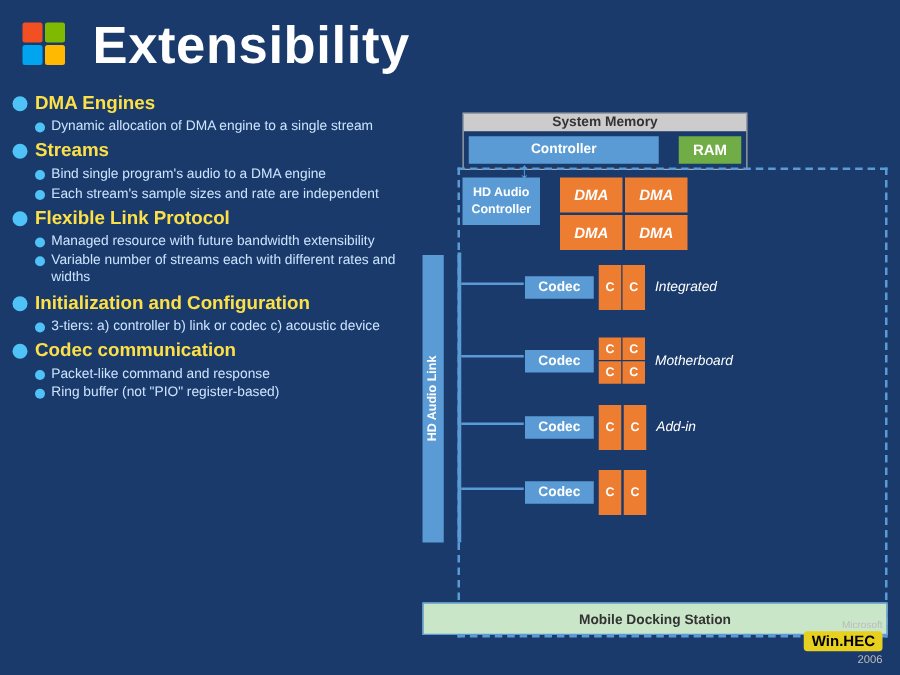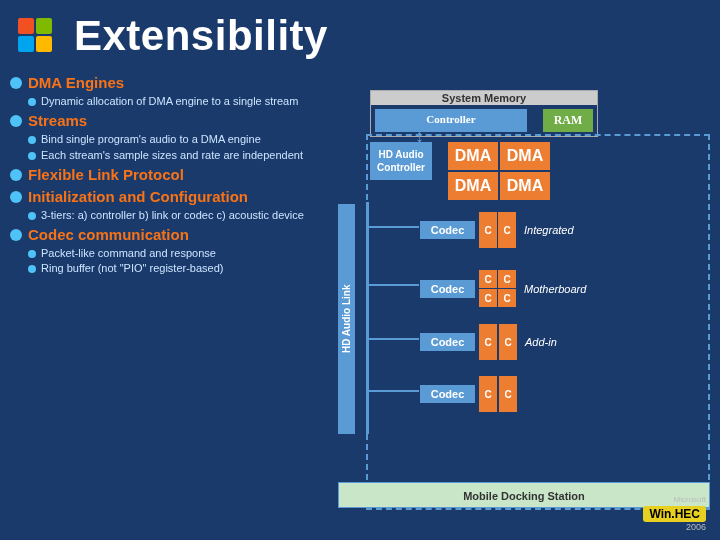--- a/index.html
+++ b/index.html
@@ -71,21 +71,21 @@
       height: 8px;
       border-radius: 50%;
       background: #4fc3f7;
       flex-shrink: 0;
       margin-top: 4px;
     }
 
     .bullet-label-main {
       font-size: 15px;
       font-weight: bold;
-      color: #f97316;
+      color: #fde047;
       line-height: 1.2;
     }
 
     .sub-bullets {
       margin-left: 18px;
       margin-bottom: 2px;
     }
 
     .sub-bullet {
       display: flex;
@@ -130,21 +130,20 @@
       font-weight: bold;
       text-align: center;
       padding: 1px 4px;
     }
 
     .sys-memory-inner {
       display: flex;
       gap: 16px;
       padding: 4px;
       background: transparent;
-      font-family: Liberation Serif, serif;
     }
 
     .controller-box {
       background: #5b9bd5;
       color: white;
       font-size: 11px;
       font-weight: bold;
       padding: 4px 8px;
       text-align: center;
       flex: 1;
@@ -182,25 +181,26 @@
       left: 118px;
       display: grid;
       grid-template-columns: 50px 50px;
       grid-template-rows: 28px 28px;
       gap: 2px;
     }
 
     .dma-cell {
       background: #ed7d31;
       color: white;
-      font-size: 16px;
+      font-size: 12px;
       font-weight: bold;
       display: flex;
       align-items: center;
       justify-content: center;
+      font-style: italic;
     }
 
     
     .hd-audio-link-label {
       position: absolute;
       top: 130px;
       left: 8px;
       background: #5b9bd5;
       color: white;
       font-size: 10px;
@@ -348,20 +348,30 @@
           <span class="sub-bullet-label">Each stream's sample sizes and rate are independent</span>
         </div>
       </div>
     </div>
 
     <div class="bullet-section">
       <div class="bullet-main">
         <div class="bullet-icon-main"></div>
         <span class="bullet-label-main">Flexible Link Protocol</span>
       </div>
+      <div class="sub-bullets">
+        <div class="sub-bullet">
+          <div class="bullet-icon-sub"></div>
+          <span class="sub-bullet-label">Managed resource with future bandwidth extensibility</span>
+        </div>
+        <div class="sub-bullet">
+          <div class="bullet-icon-sub"></div>
+          <span class="sub-bullet-label">Variable number of streams each with different rates and widths</span>
+        </div>
+      </div>
     </div>
 
     <div class="bullet-section">
       <div class="bullet-main">
         <div class="bullet-icon-main"></div>
         <span class="bullet-label-main">Initialization and Configuration</span>
       </div>
       <div class="sub-bullets">
         <div class="sub-bullet">
           <div class="bullet-icon-sub"></div>

